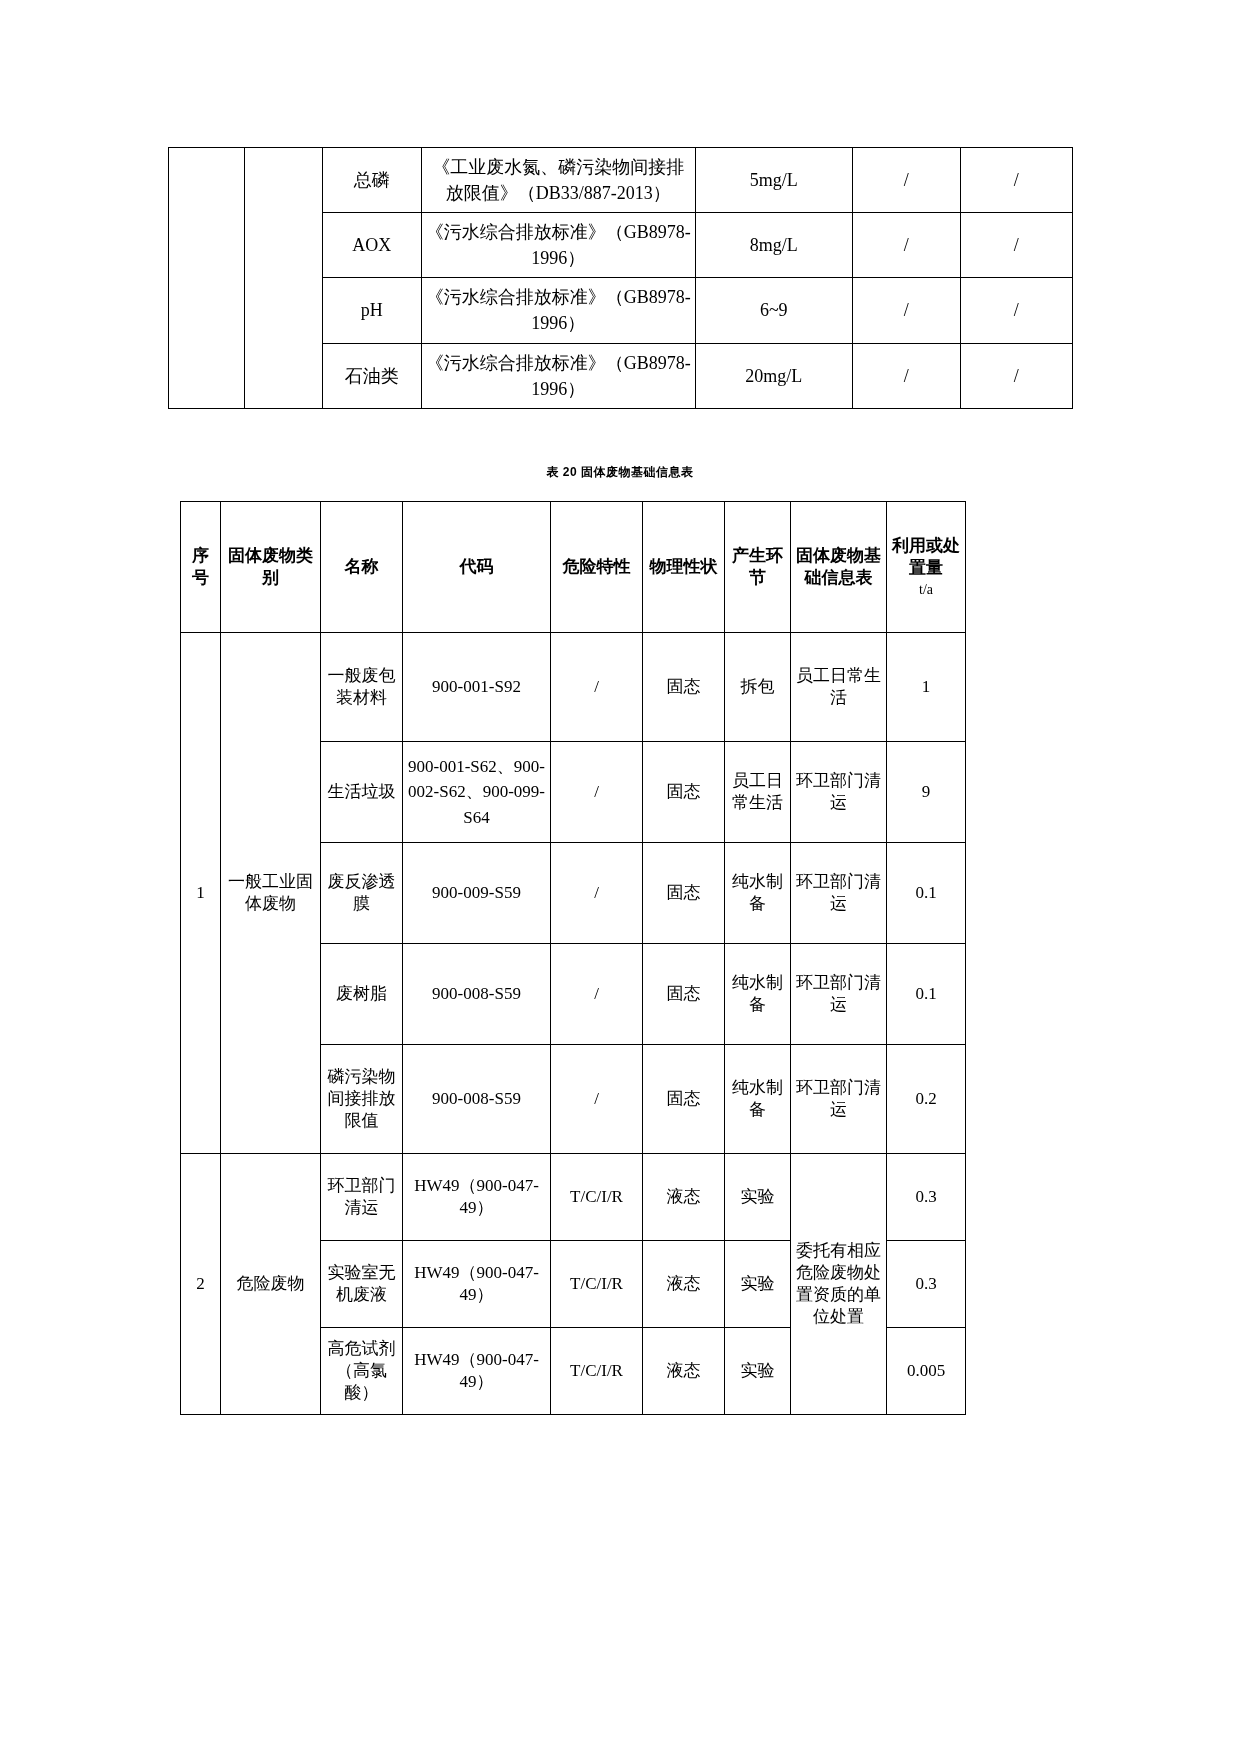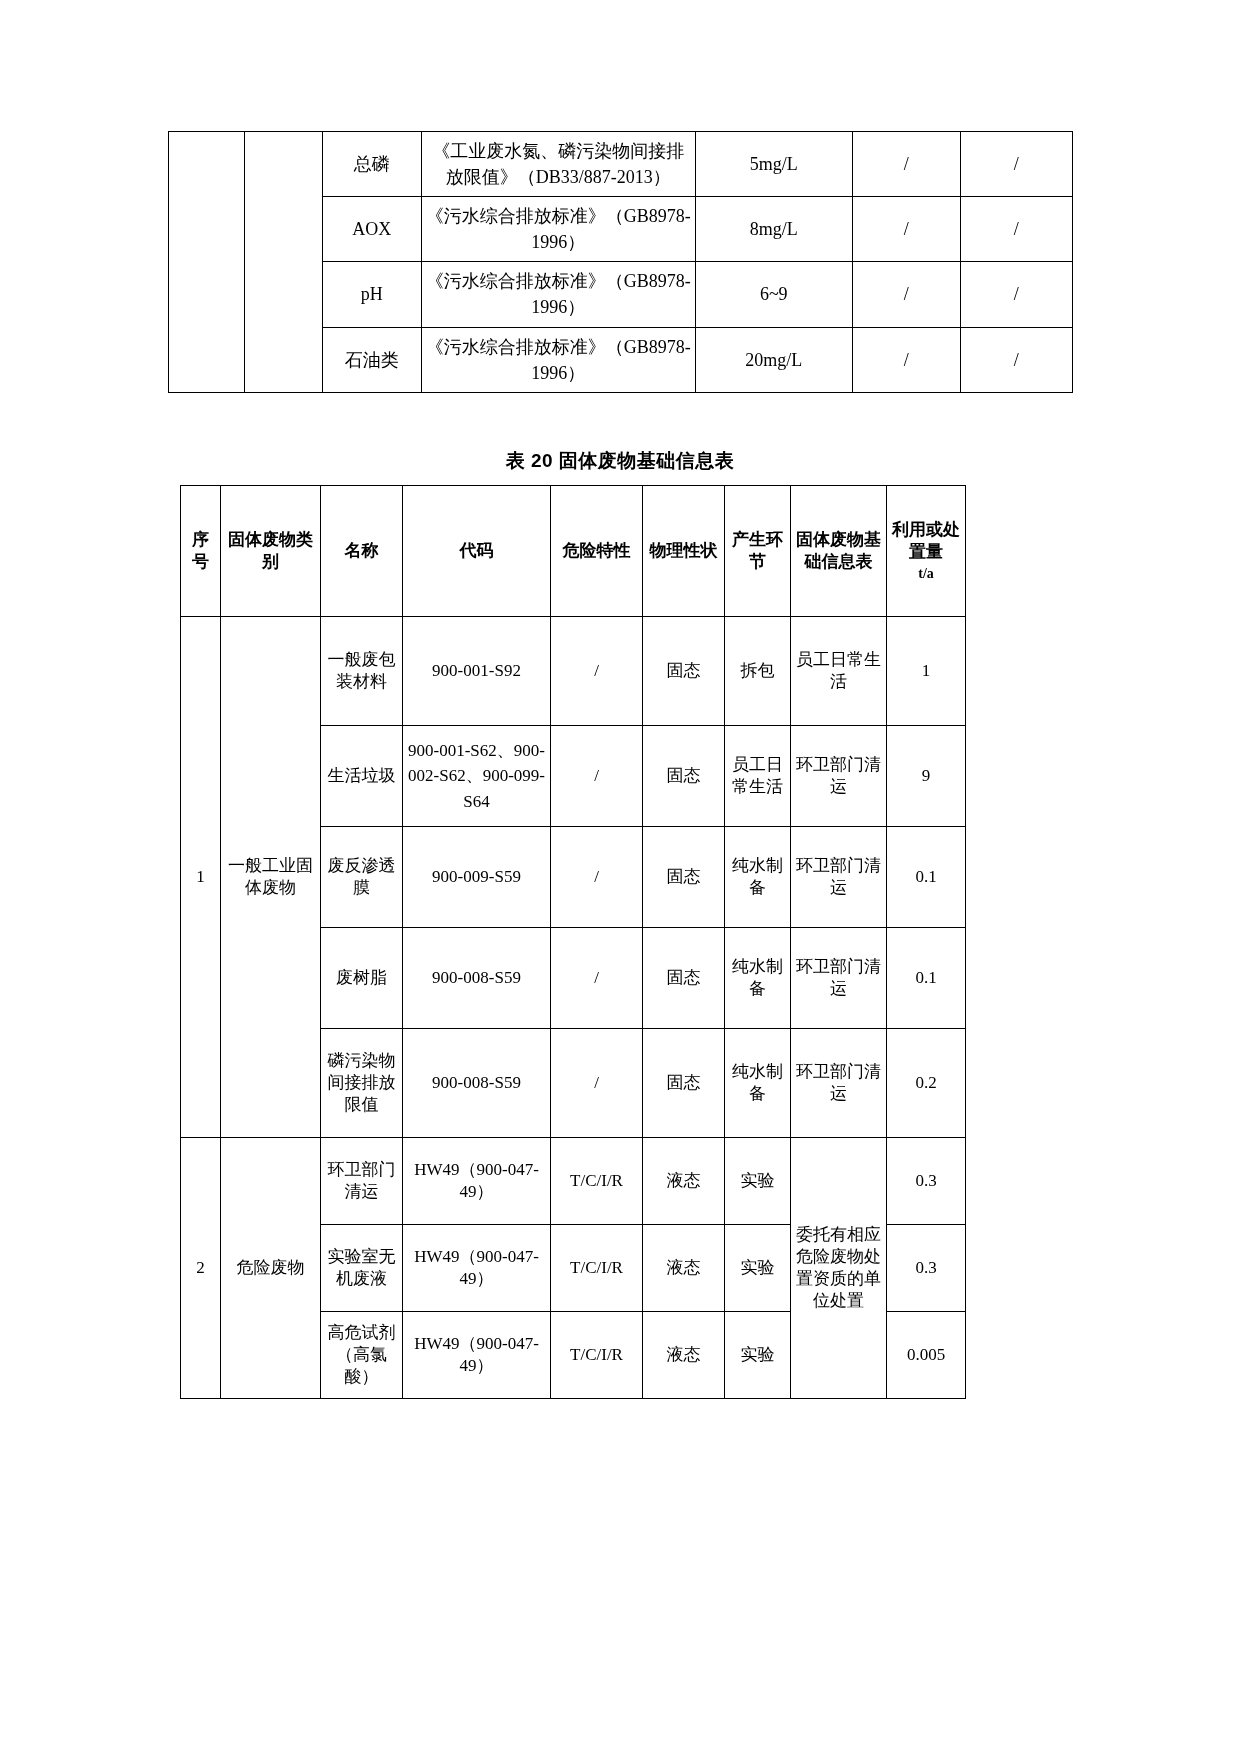--- a/index.html
+++ b/index.html
@@ -13,20 +13,21 @@
     font-family: "Liberation Serif", "DejaVu Serif", serif;
     color: #000000;
     position: relative;
   }
   .page {
     position: relative;
     width: 1240px;
     height: 1278px;
     box-sizing: border-box;
     padding: 12px;
+    margin-top: 16px;
   }
 
   
   table {
     border-collapse: collapse;
     table-layout: fixed;
   }
   td, th {
     border: 1px solid #000000;
     text-align: center;
@@ -57,21 +58,21 @@
   .tbl-top .c-s2     { width: 100px; }
   .tbl-top .std-cell { line-height: 1.45; }
 
   
   .caption {
     position: absolute;
     left: 0;
     top: 448px;
     width: 1240px;
     text-align: center;
-    font-size: 19px;
+    font-size: 12px;
     font-weight: bold;
     font-family: "Liberation Sans", sans-serif;
     letter-spacing: 0.5px;
   }
 
   
   .tbl-main {
     position: absolute;
     left: 180px;
     top: 485px;
@@ -91,21 +92,21 @@
   .tbl-main .h-cat   { width: 100px; }
   .tbl-main .h-name  { width: 82px; }
   .tbl-main .h-code  { width: 148px; }
   .tbl-main .h-haz   { width: 92px; }
   .tbl-main .h-phys  { width: 82px; }
   .tbl-main .h-stage { width: 66px; }
   .tbl-main .h-disp  { width: 96px; }
   .tbl-main .h-qty   { width: 79px; }
   .unit {
     display: block;
-    font-weight: bold;
+    font-weight: normal;
     font-size: 14px;
     font-family: "Liberation Serif", serif;
     margin-top: 2px;
   }
   .tbl-main .r-tall td { height: 96px; }
   .tbl-main .r-mid td  { height: 88px; }
   .tbl-main .r-sm td   { height: 74px; }
   .narrow { line-height: 1.3; }
   .code-multi { line-height: 1.5; }
 </style>

